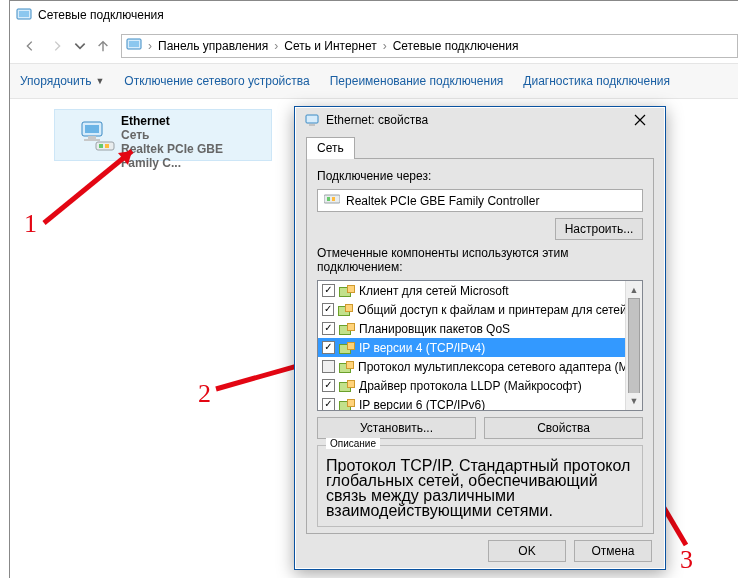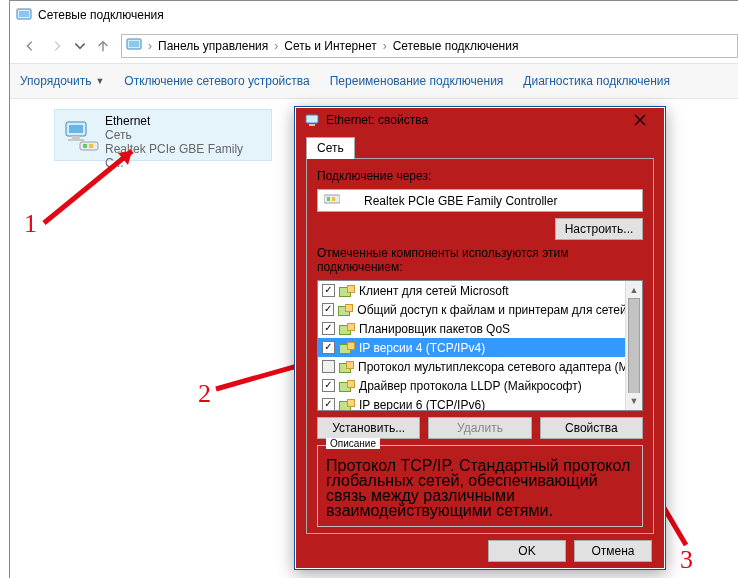--- a/index.html
+++ b/index.html
@@ -16,41 +16,41 @@
   .nav-btn svg{ width:14px; height:14px; display:block; }
   .addr-box{ flex:1; height:24px; border:1px solid #bbb; display:flex; align-items:center; padding:0 4px; gap:4px; background:#fff;}
   .bc{ color:#000;text-align:right; }
   .sep{ color:#888; padding:0 2px;}
   
   .toolbar{ height:36px; border-top:1px solid #e5e5e5; border-bottom:1px solid #e5e5e5; background:#f7f7f7; display:flex; align-items:center; padding:0 10px; gap:20px;}
   .toolbar .item{ color:#1a5fa3; font-size:12px; display:flex; align-items:center; gap:4px;}
   
   .content{ position:relative; height:calc(578px - 28px - 34px - 36px); background:#fff;}
   
-  .conn-item{ position:absolute; top:10px; left:44px; width:218px; height:52px; display:flex; padding:4px 6px; border:1px solid #cde6f7; background:#e5f3fb; }
+  .conn-item{ position:absolute; top:10px; left:44px; width:218px; height:52px; display:flex; padding:4px 22px; border:1px solid #cde6f7; background:#e5f3fb;font-weight:bold; }
   .conn-icon{ width:42px; display:flex; align-items:flex-start; justify-content:center; padding-top:2px;}
   .conn-texts{ flex:1; line-height:14px; padding-left:2px;}
   .conn-name{ color:#000;}
   .conn-sub{ color:#666;}
   
   .ann-num{ position:absolute; color:#e30613; font-size:26px; font-weight:400; font-family:"Times New Roman", serif;}
   .arrow{ position:absolute; pointer-events:none;}
   
-  .dlg{ position:absolute; top:7px; left:284px; width:372px; height:464px; background:#b91c1c; border:1px solid #0a52a0; box-shadow:0 4px 16px rgba(0,0,0,.35);}
+  .dlg{ position:absolute; top:7px; left:284px; width:372px; height:464px; background:#e5e5e5; border:1px solid #0a52a0; box-shadow:0 4px 16px rgba(0,0,0,.35);}
   .dlg-inner{ border:1px solid #fff; height:100%; display:flex; flex-direction:column;}
   .dlg-title{ height:28px; display:flex; align-items:center; padding:0 4px 0 8px; }
   .dlg-title .icon-slot{ width:16px; height:16px; margin-right:6px;}
   .dlg-title-text{ flex:1; font-size:12px; color:#000;}
   .dlg-close{ width:40px; height:22px; display:flex; align-items:center; justify-content:center; color:#000;}
   .dlg-body{ flex:1; padding:4px 10px 0 10px;}
   .tabhead{ height:22px; display:flex; align-items:flex-end;}
   .tab{ border:1px solid #aaa; border-bottom:none; background:#fff; padding:3px 10px 4px 10px; font-size:12px; position:relative; top:1px;}
   .tabpanel{ border:1px solid #aaa; padding:10px 10px 6px 10px; height:376px; display:flex; flex-direction:column; gap:6px;}
   .lbl{ font-size:12px;}
-  .adapter-box{ height:24px; border:1px solid #aaa; display:flex; align-items:center; padding:0 6px; gap:24px; background:#fff;}
+  .adapter-box{ height:24px; border:1px solid #aaa; display:flex; align-items:center; padding:0 6px; gap:6px; background:#fff;}
   .row-right{ display:flex; justify-content:flex-end;}
   .btn{ min-width:88px; height:22px; border:1px solid #adadad; background:#e1e1e1; display:inline-flex; align-items:center; justify-content:center; font-size:12px; padding:0 8px;}
   .btn.disabled{ color:#888; }
   .comp-list{ border:1px solid #828790; height:134px; background:#fff; overflow:hidden; position:relative;}
   .vsb{ position:absolute; right:0; top:0; bottom:0; width:17px; background:#f0f0f0; border-left:1px solid #ddd;}
   .vsb .arrow-btn{height:17px; background:#f0f0f0; display:flex; align-items:center; justify-content:center; color:#666; font-size:9px;}
   .vsb .thumb{ position:absolute; left:2px; right:2px; top:17px; height:96px; background:#c2c2c2; border:1px solid #a0a0a0;}
   .row{ height:19px; display:flex; align-items:center; padding-left:4px; gap:4px; padding-right:17px;}
   .row.sel{ background:#3399ff; color:#fff;}
   .chk{ width:13px; height:13px; border:1px solid #7a7a7a; background:#fff; display:inline-flex; align-items:center; justify-content:center; font-size:10px; color:#000; line-height:1;}
@@ -258,21 +258,20 @@
                 </div>
               <div class="vsb">
                 <div class="arrow-btn">▲</div>
                 <div class="thumb"></div>
                 <div class="arrow-btn" style="position:absolute;bottom:0;left:0;right:0">▼</div>
               </div>
             </div>
 
             <div class="btn-row">
               <div class="btn">Установить...</div>
-              <div class="btn disabled">Удалить</div>
               <div class="btn">Свойства</div>
             </div>
 
             <div class="groupbox">
               <div class="legend">Описание</div>
               <div class="desc-text">Протокол TCP/IP. Стандартный протокол глобальных сетей, обеспечивающий связь между различными взаимодействующими сетями.</div>
             </div>
           </div>
         </div>
         <div class="dlg-footer">

